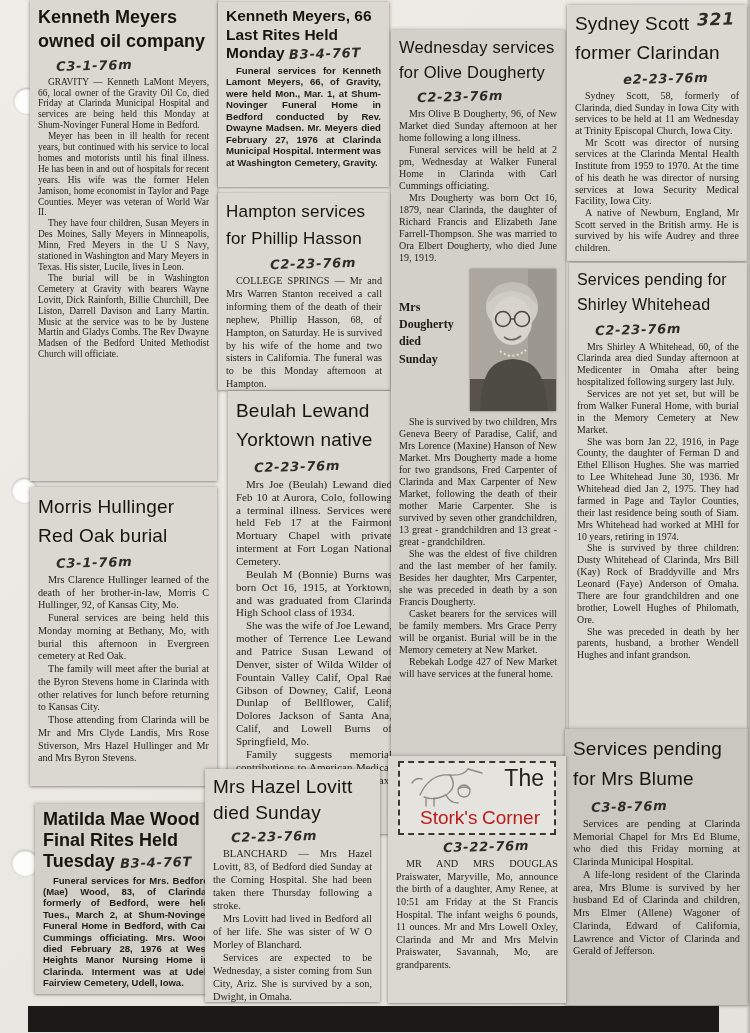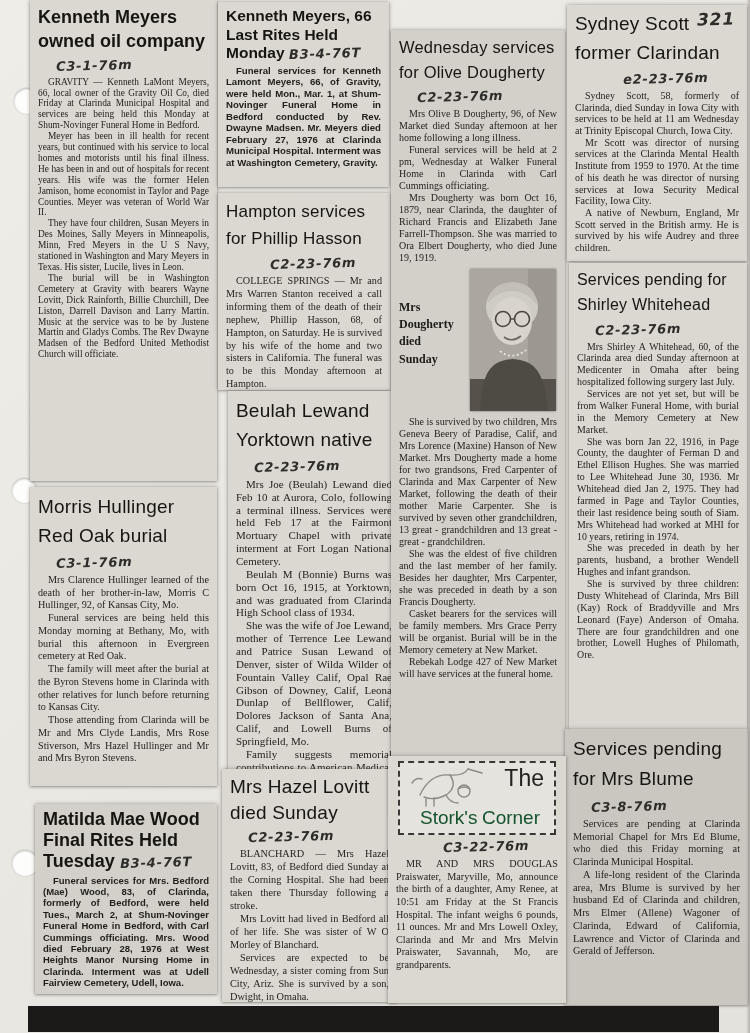--- a/index.html
+++ b/index.html
@@ -46,21 +46,21 @@
   #kenneth-rites p.bp{font-size:9.6px;line-height:1.2;}
 
   #hasson{left:218px;top:193px;width:172px;height:197px;}
   #hasson .hl{font-size:17px;line-height:1.6;}
   #hasson p.bp{font-size:10.2px;line-height:1.26;}
 
   #beulah{left:228px;top:391px;width:172px;height:443px;}
   #beulah .hl{font-size:19px;line-height:1.55;}
   #beulah p.bp{font-size:11px;line-height:1.17;}
 
-  #hazel{left:222px;top:769px;width:175px;height:233px;}
+  #hazel{left:205px;top:769px;width:175px;height:233px;}
   #hazel .hl{font-size:19px;line-height:1.35;}
   #hazel p.bp{font-size:10.3px;line-height:1.26;}
 
   #dougherty{left:391px;top:2px;width:174px;height:786px;}
   #dougherty .hl{font-size:16.5px;line-height:1.5;}
   #dougherty p.bp{font-size:10px;line-height:1.2;}
 
   #stork{left:388px;top:756px;width:178px;height:247px;z-index:2;}
   #stork p.bp{font-size:10.2px;line-height:1.24;}
 
@@ -80,21 +80,21 @@
   .photo-row{display:flex;gap:5px;margin:5px 0 5px;align-items:flex-start;}
   .pcap{width:66px;flex:0 0 66px;font-family:"Liberation Serif",serif;font-weight:700;
         font-size:12px;line-height:1.45;padding-top:30px;color:#1d1b18;}
   .portrait{flex:0 0 auto;box-shadow:0 0 2px rgba(0,0,0,.5);}
 
   
   .stork-box{border:2px dashed #3a3835;padding:2px 6px 4px;margin:0 2px 2px;background:rgba(240,238,233,.5);}
   .stork-row1{display:flex;justify-content:space-between;align-items:flex-start;}
   .stork-the{font-family:"Liberation Sans",sans-serif;font-size:23px;color:#24221e;margin-right:4px;}
   .stork-row2{display:flex;justify-content:space-between;padding:0 8px 0 14px;
-        font-family:"Liberation Sans",sans-serif;font-size:19px;color:#14532d;}
+        font-family:"Liberation Sans",sans-serif;font-size:19px;color:#b91c1c;}
   .page-num{position:absolute;top:4px;right:12px;font-size:17px;}
   .center{text-align:center;display:block;}
 </style>
 </head>
 <body>
 
 <div class="page">
   <div class="hole" style="left:14px;top:88px;width:26px;height:26px;"></div>
   <div class="hole" style="left:12px;top:478px;width:25px;height:25px;"></div>
   <div class="hole" style="left:12px;top:850px;width:26px;height:26px;"></div>
@@ -251,22 +251,22 @@
 
   <article class="clip tone-a" id="shirley">
     <h2 class="hl hl-med">
       <span class="hl-line">Services pending for</span>
       <span class="hl-line">Shirley Whitehead</span>
     </h2>
     <div class="hand-row"><span class="hand">C2-23-76m</span></div>
     <p class="bp">Mrs Shirley A Whitehead, 60, of the Clarinda area died Sunday afternoon at Medicenter in Omaha after being hospitalized following surgery last July.</p>
     <p class="bp">Services are not yet set, but will be from Walker Funeral Home, with burial in the Memory Cemetery at New Market.</p>
     <p class="bp">She was born Jan 22, 1916, in Page County, the daughter of Ferman D and Ethel Ellison Hughes. She was married to Lee Whitehead June 30, 1936. Mr Whitehead died Jan 2, 1975. They had farmed in Page and Taylor Counties, their last residence being south of Siam. Mrs Whitehead had worked at MHI for 10 years, retiring in 1974.</p>
+    <p class="bp">She is survived by three children: Dusty Whitehead of Clarinda, Mrs Bill (Kay) Rock of Braddyville and Mrs Leonard (Faye) Anderson of Omaha. There are four grandchildren and one brother, Lowell Hughes of Philomath, Ore.</p>
     <p class="bp">She was preceded in death by her parents, husband, a brother Wendell Hughes and infant grandson.</p>
-    <p class="bp">She is survived by three children: Dusty Whitehead of Clarinda, Mrs Bill (Kay) Rock of Braddyville and Mrs Leonard (Faye) Anderson of Omaha. There are four grandchildren and one brother, Lowell Hughes of Philomath, Ore.</p>
   </article>
 
   <article class="clip tone-c" id="blume">
     <h2 class="hl hl-med">
       <span class="hl-line">Services pending</span>
       <span class="hl-line">for Mrs Blume</span>
     </h2>
     <div class="hand-row"><span class="hand">C3-8-76m</span></div>
     <p class="bp">Services are pending at Clarinda Memorial Chapel for Mrs Ed Blume, who died this Friday morning at Clarinda Municipal Hospital.</p>
     <p class="bp">A life-long resident of the Clarinda area, Mrs Blume is survived by her husband Ed of Clarinda and children, Mrs Elmer (Allene) Wagoner of Clarinda, Edward of California, Lawrence and Victor of Clarinda and Gerald of Jefferson.</p>

